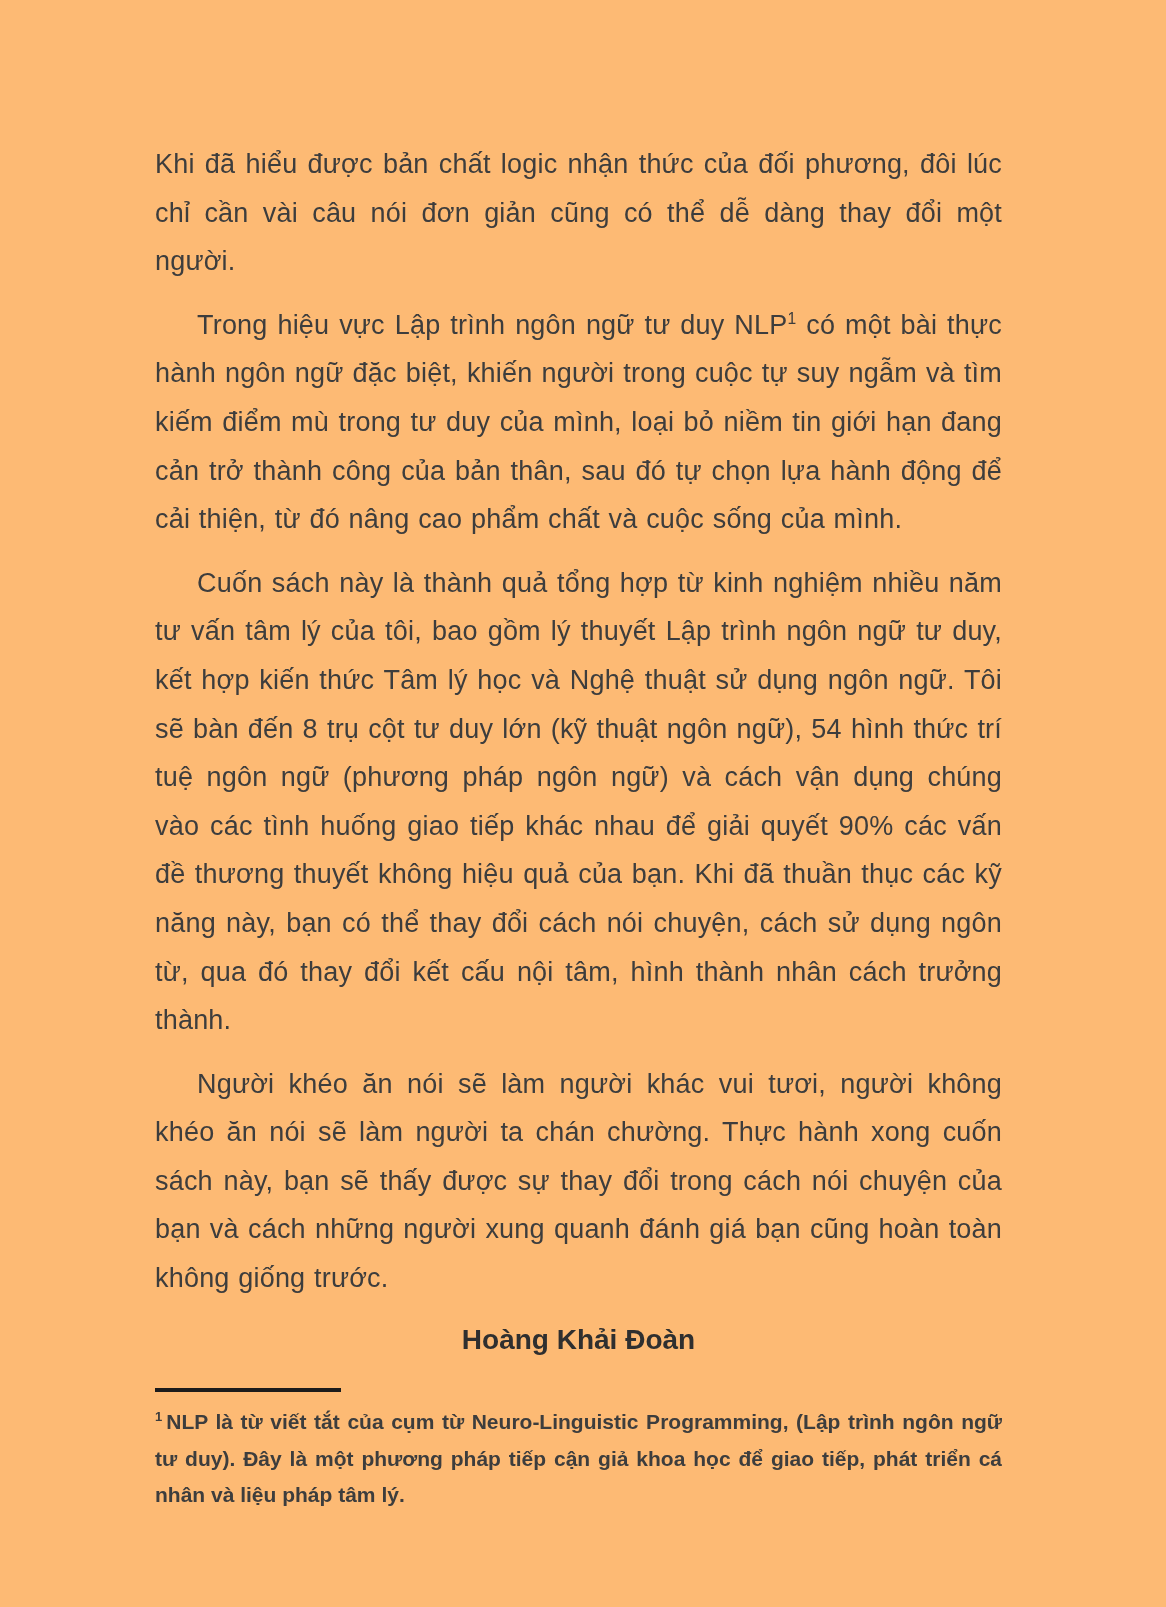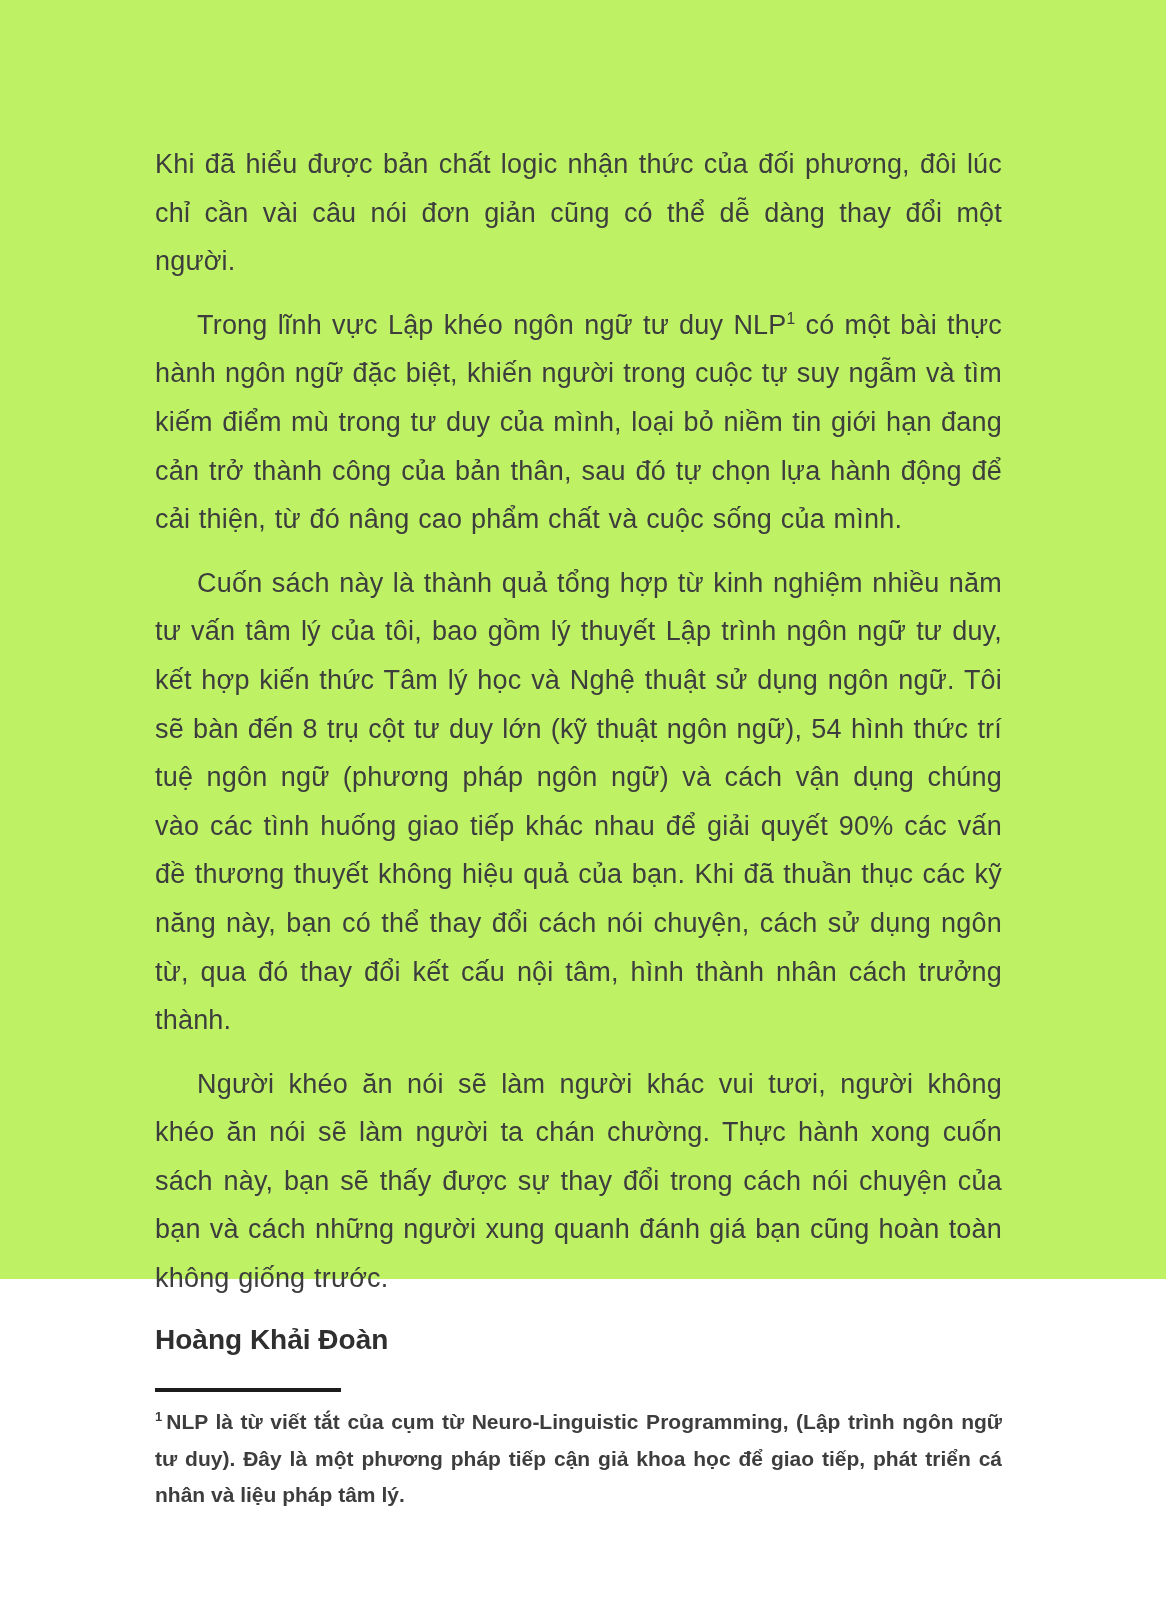--- a/index.html
+++ b/index.html
@@ -11,43 +11,43 @@
     width: 1166px;
     height: 1607px;
     font-family: "Liberation Sans", sans-serif;
     color: #3d3d3d;
     position: relative;
     overflow: hidden;
   }
   .page {
     box-sizing: border-box;
     width: 1166px;
-    height: 1279px;
+    height: 1607px;
     padding: 140px 164px 0 155px;
     position: relative;
-    background: #bef264;
+    background: #fdba74;
   }
   .para {
     font-size: 27px;
     line-height: 1.8;
     text-align: justify;
     margin: 0 0 15px 0;
     letter-spacing: 0.2px;
     word-spacing: 1px;
   }
   .para.indent {
     text-indent: 42px;
   }
   sup.fn-ref {
     font-size: 0.58em;
     vertical-align: super;
     line-height: 0;
   }
   .signature {
-    text-align: left;
+    text-align: center;
     font-weight: bold;
     font-size: 28px;
     color: #2f2f2f;
     margin: 14px 0 0 0;
     line-height: 1.6;
   }
   .footnote-rule {
     width: 186px;
     height: 4px;
     background: #1c1c1c;
@@ -76,21 +76,21 @@
     letter-spacing: 0.2px;
   }
 </style>
 </head>
 <body>
 
 <div class="page">
 
   <p class="para">Khi đã hiểu được bản chất logic nhận thức của đối phương, đôi lúc chỉ cần vài câu nói đơn giản cũng có thể dễ dàng thay đổi một người.</p>
 
-  <p class="para indent"><span>Trong lĩnh vực Lập khéo ngôn ngữ tư duy NLP</span><sup class="fn-ref">1</sup><span> có một bài thực hành ngôn ngữ đặc biệt, khiến người trong cuộc tự suy ngẫm và tìm kiếm điểm mù trong tư duy của mình, loại bỏ niềm tin giới hạn đang cản trở thành công của bản thân, sau đó tự chọn lựa hành động để cải thiện, từ đó nâng cao phẩm chất và cuộc sống của mình.</span></p>
+  <p class="para indent"><span>Trong hiệu vực Lập trình ngôn ngữ tư duy NLP</span><sup class="fn-ref">1</sup><span> có một bài thực hành ngôn ngữ đặc biệt, khiến người trong cuộc tự suy ngẫm và tìm kiếm điểm mù trong tư duy của mình, loại bỏ niềm tin giới hạn đang cản trở thành công của bản thân, sau đó tự chọn lựa hành động để cải thiện, từ đó nâng cao phẩm chất và cuộc sống của mình.</span></p>
 
   <p class="para indent">Cuốn sách này là thành quả tổng hợp từ kinh nghiệm nhiều năm tư vấn tâm lý của tôi, bao gồm lý thuyết Lập trình ngôn ngữ tư duy, kết hợp kiến thức Tâm lý học và Nghệ thuật sử dụng ngôn ngữ. Tôi sẽ bàn đến 8 trụ cột tư duy lớn (kỹ thuật ngôn ngữ), 54 hình thức trí tuệ ngôn ngữ (phương pháp ngôn ngữ) và cách vận dụng chúng vào các tình huống giao tiếp khác nhau để giải quyết 90% các vấn đề thương thuyết không hiệu quả của bạn. Khi đã thuần thục các kỹ năng này, bạn có thể thay đổi cách nói chuyện, cách sử dụng ngôn từ, qua đó thay đổi kết cấu nội tâm, hình thành nhân cách trưởng thành.</p>
 
   <p class="para indent">Người khéo ăn nói sẽ làm người khác vui tươi, người không khéo ăn nói sẽ làm người ta chán chường. Thực hành xong cuốn sách này, bạn sẽ thấy được sự thay đổi trong cách nói chuyện của bạn và cách những người xung quanh đánh giá bạn cũng hoàn toàn không giống trước.</p>
 
   <p class="signature">Hoàng Khải Đoàn</p>
 
   <div class="footnote-rule"></div>
 
   <p class="footnote"><sup class="fn-marker">1</sup><span>NLP là từ viết tắt của cụm từ Neuro-Linguistic Programming, (Lập trình ngôn ngữ tư duy). Đây là một phương pháp tiếp cận giả khoa học để giao tiếp, phát triển cá nhân và liệu pháp tâm lý.</span></p>

